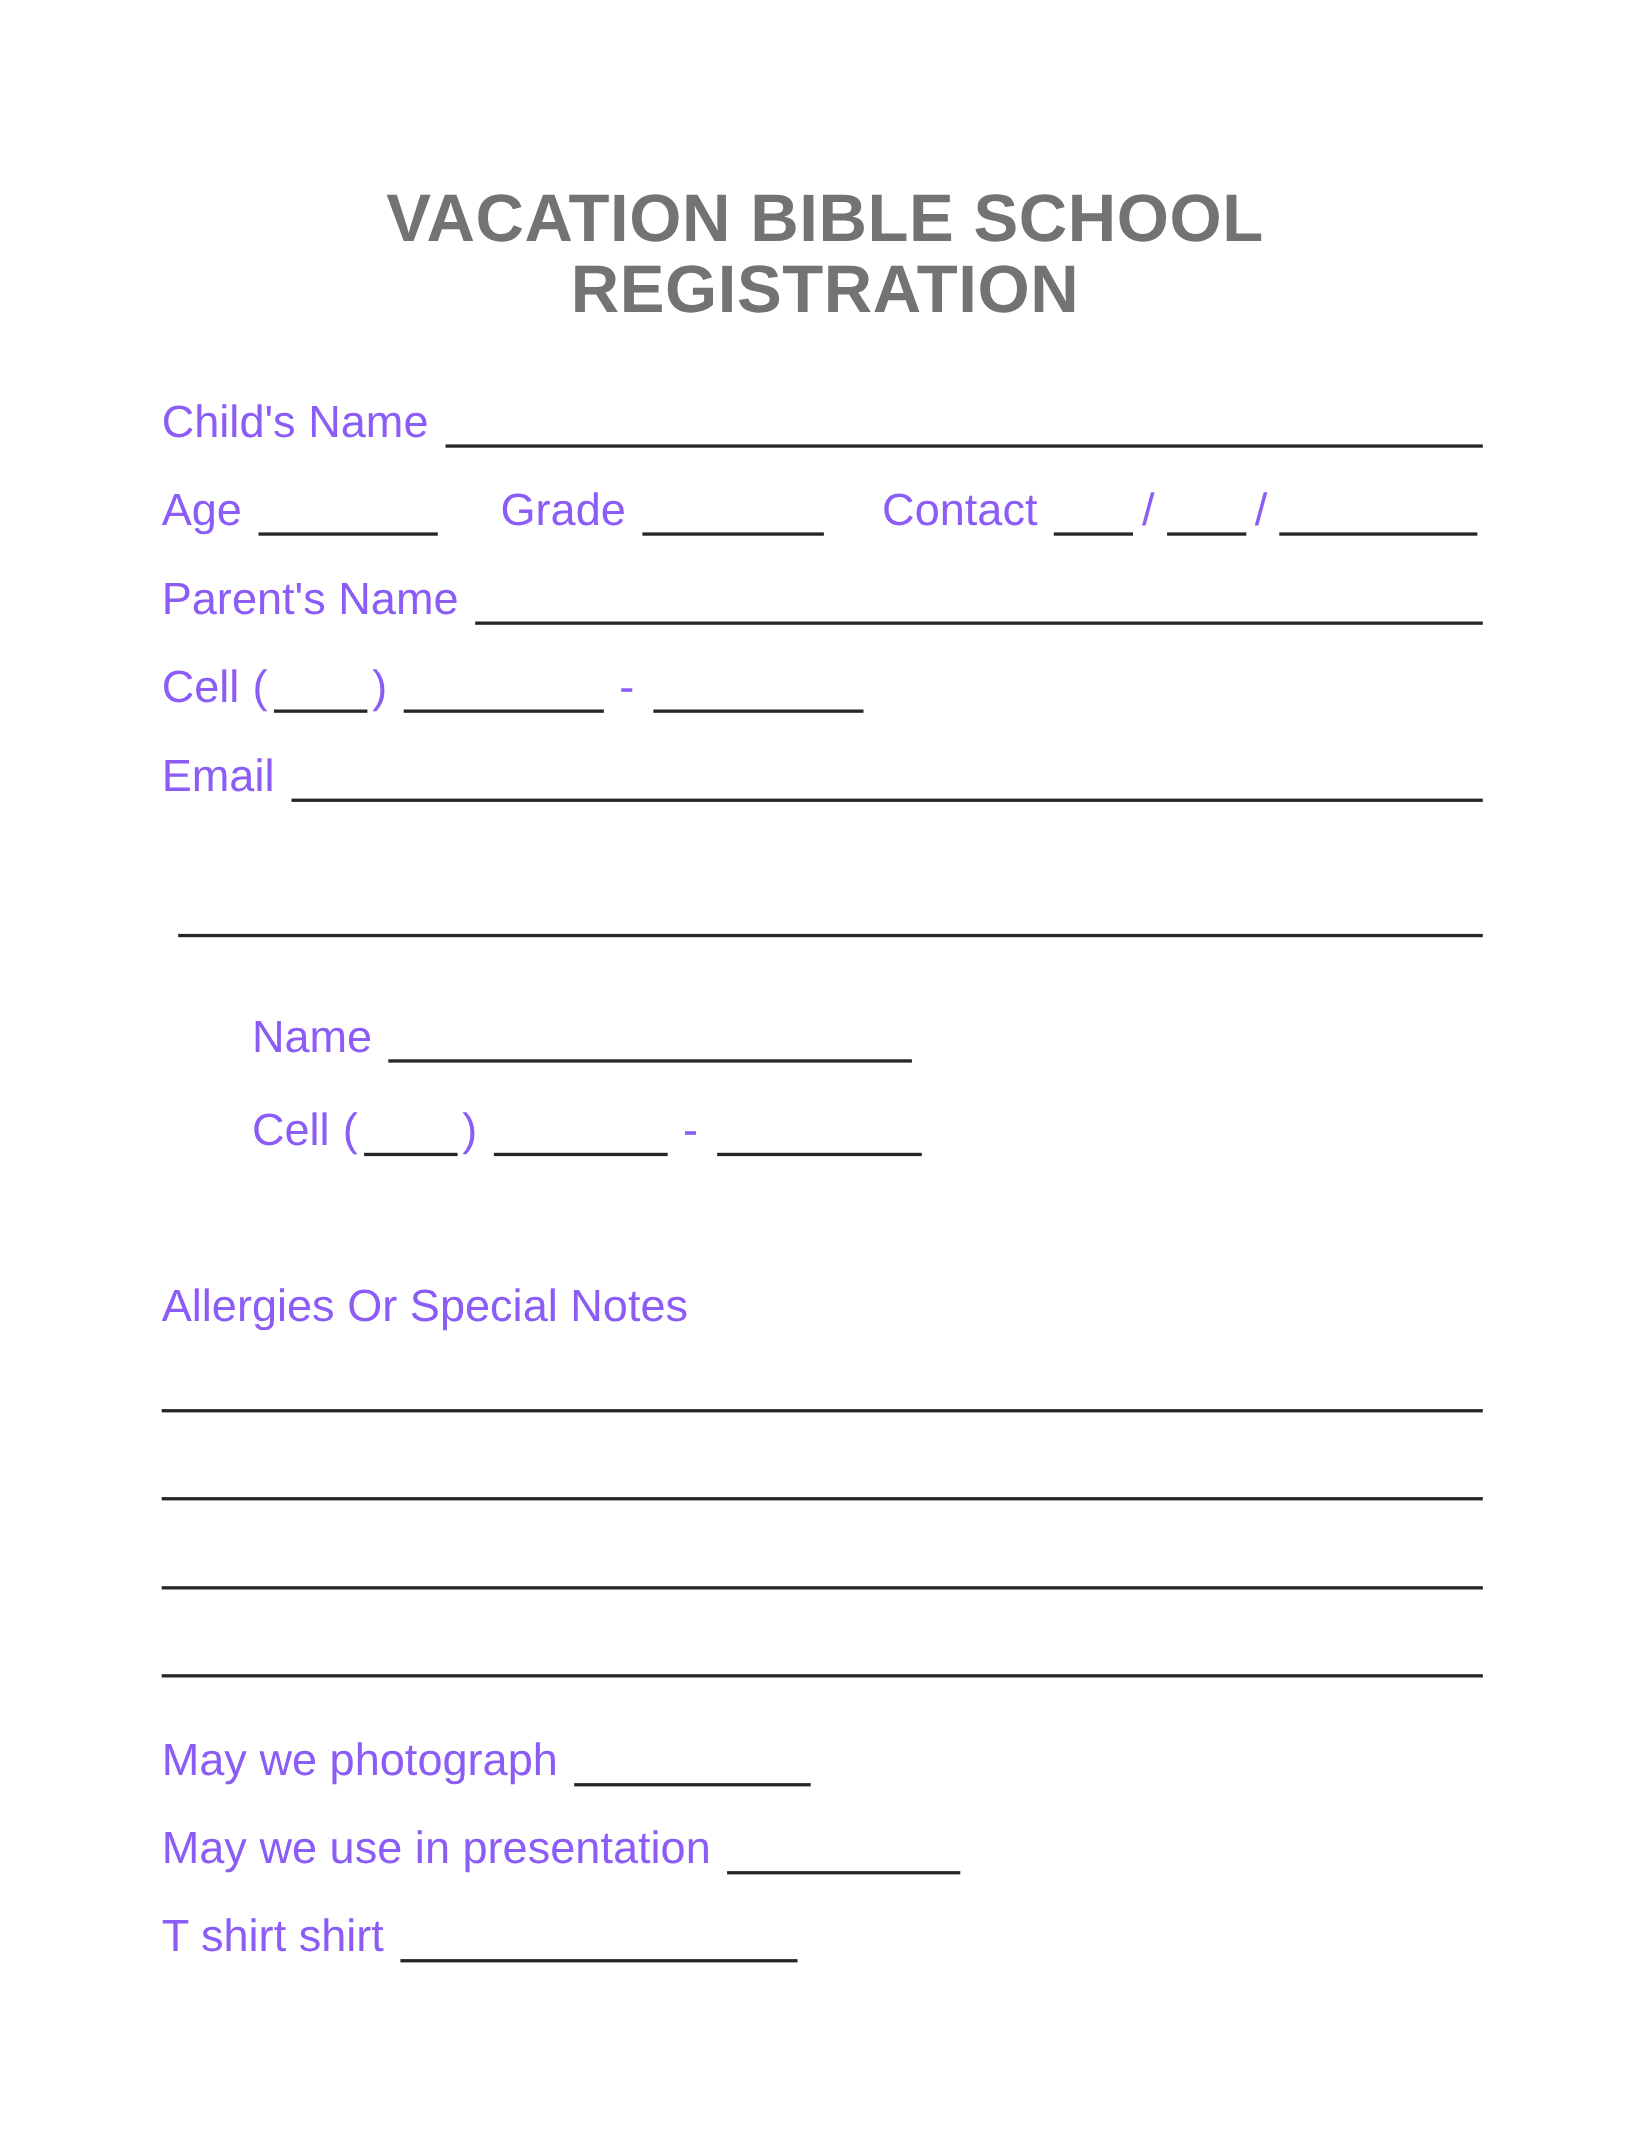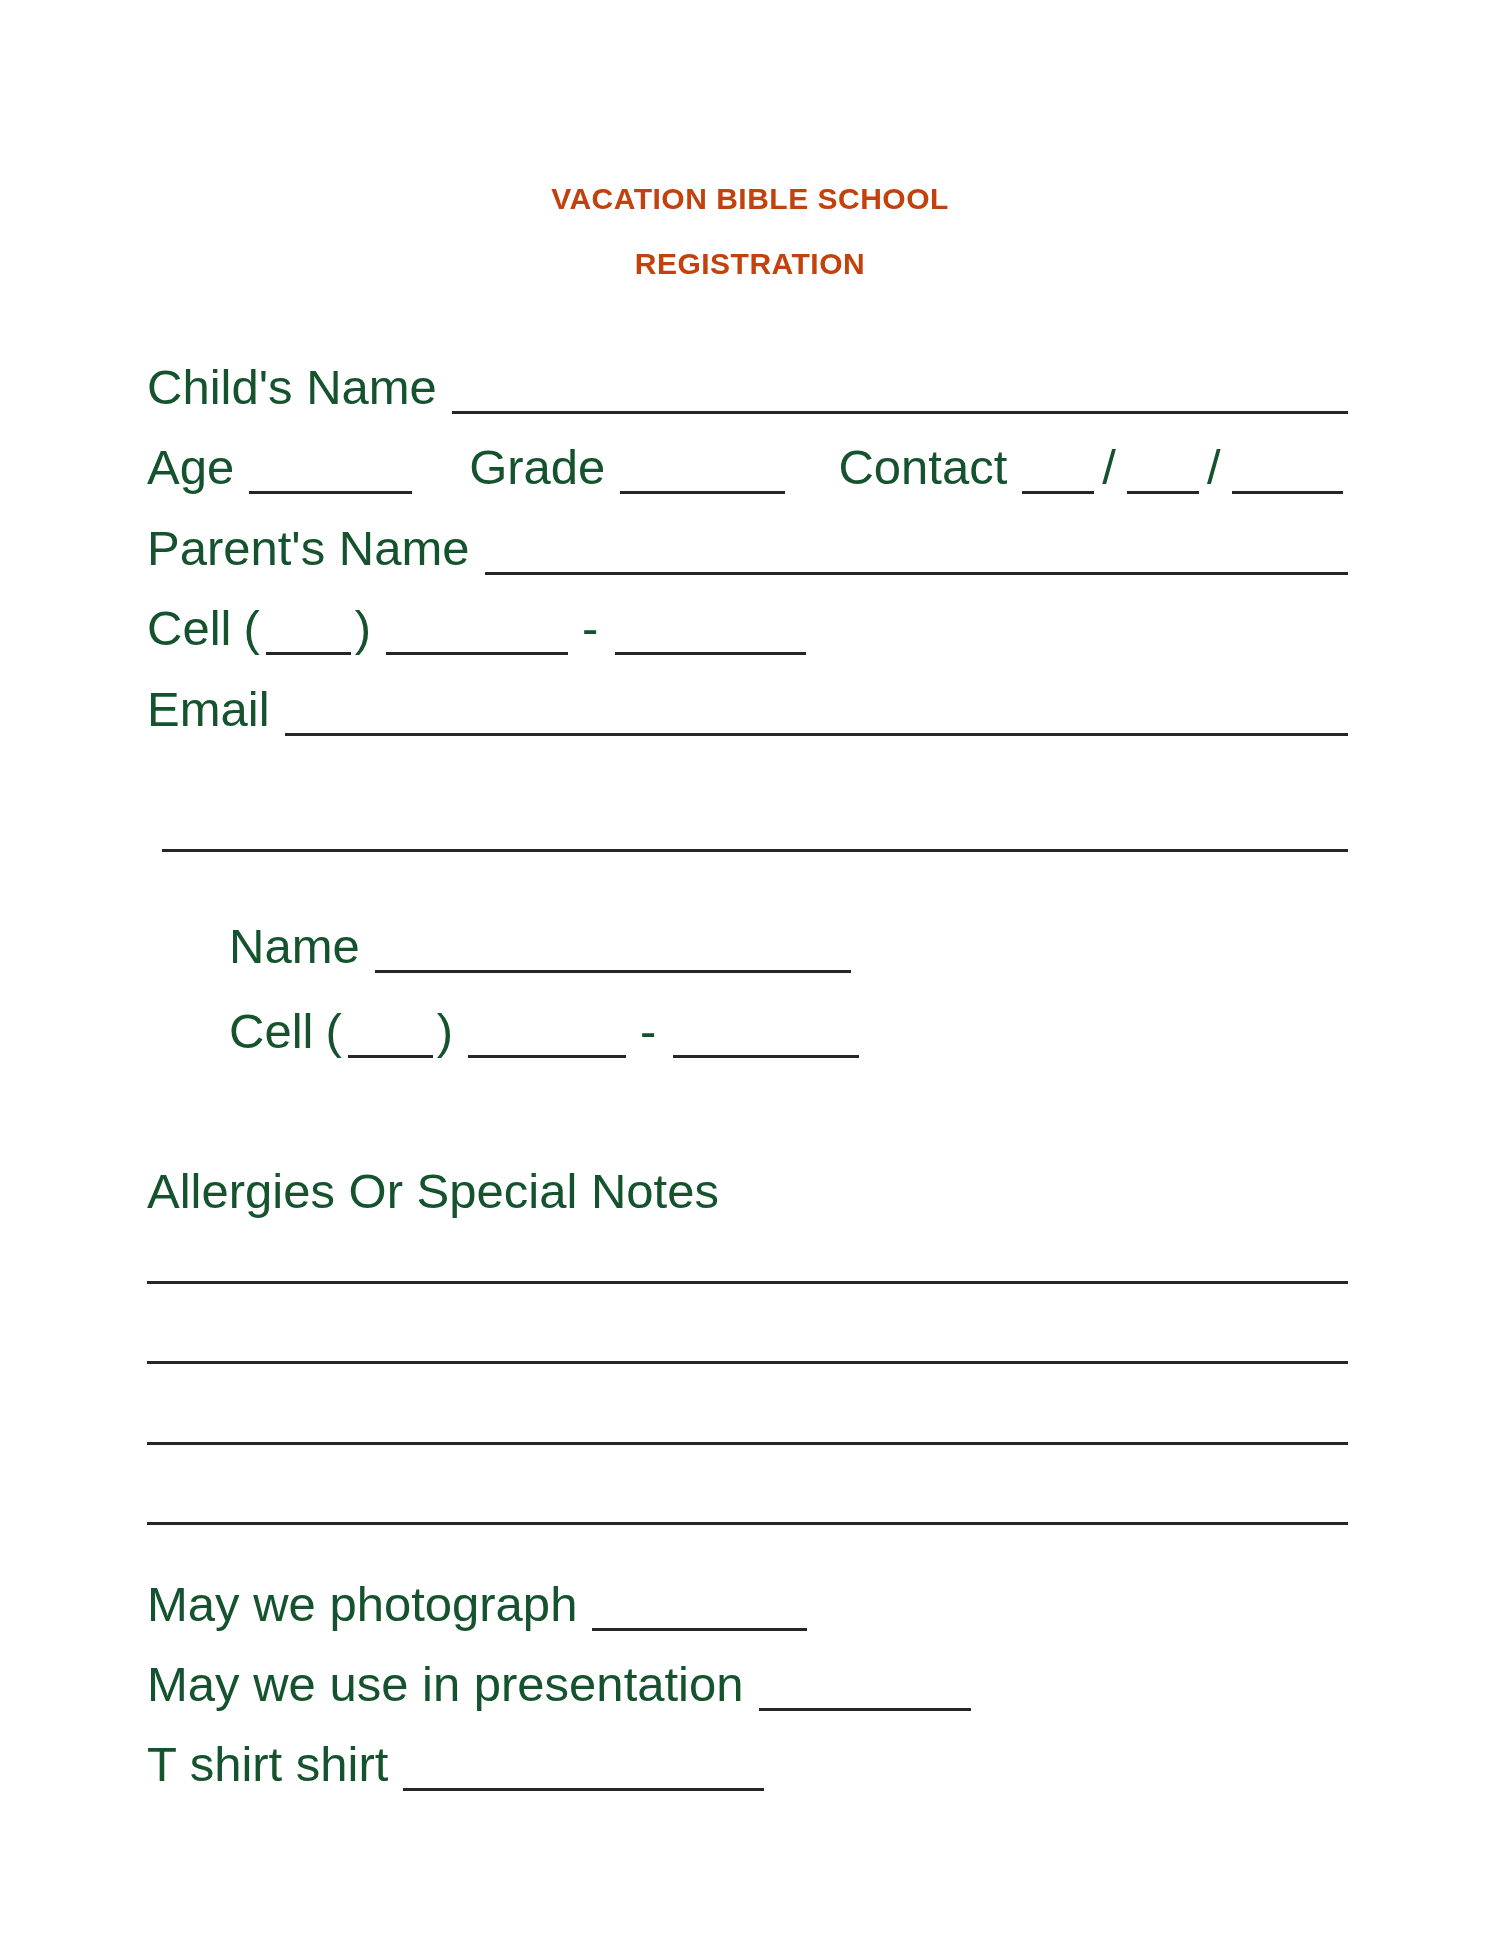--- a/index.html
+++ b/index.html
@@ -7,28 +7,28 @@
     position:relative;
     width:1500px;height:1941px;
     background:#ffffff;
     font-family:"Liberation Sans","DejaVu Sans",sans-serif;
     color:#262626;
     overflow:hidden;
   }
   .title{
     position:absolute;top:166px;left:0;width:100%;
     text-align:center;
-    font-size:30px;font-weight:700;line-height:65px;
-    color:#c2410c;letter-spacing:0.5px;
+    font-size:61px;font-weight:700;line-height:65px;
+    color:#737373;letter-spacing:0.5px;
   }
   .row{
     position:absolute;left:147px;
     display:flex;align-items:baseline;
-    font-size:49px;font-weight:300;line-height:1;
-    white-space:nowrap;color:#14532d;
+    font-size:41px;font-weight:300;line-height:1;
+    white-space:nowrap;color:#8b5cf6;
   }
   .row.full{right:152px;}
   .row.indent{left:229px;}
   .label{flex:0 0 auto;}
   .blank{
     flex:0 0 auto;
     display:block;height:0;
     border-bottom:3px solid #262626;
     position:relative;top:10px;
     margin-left:15px;

